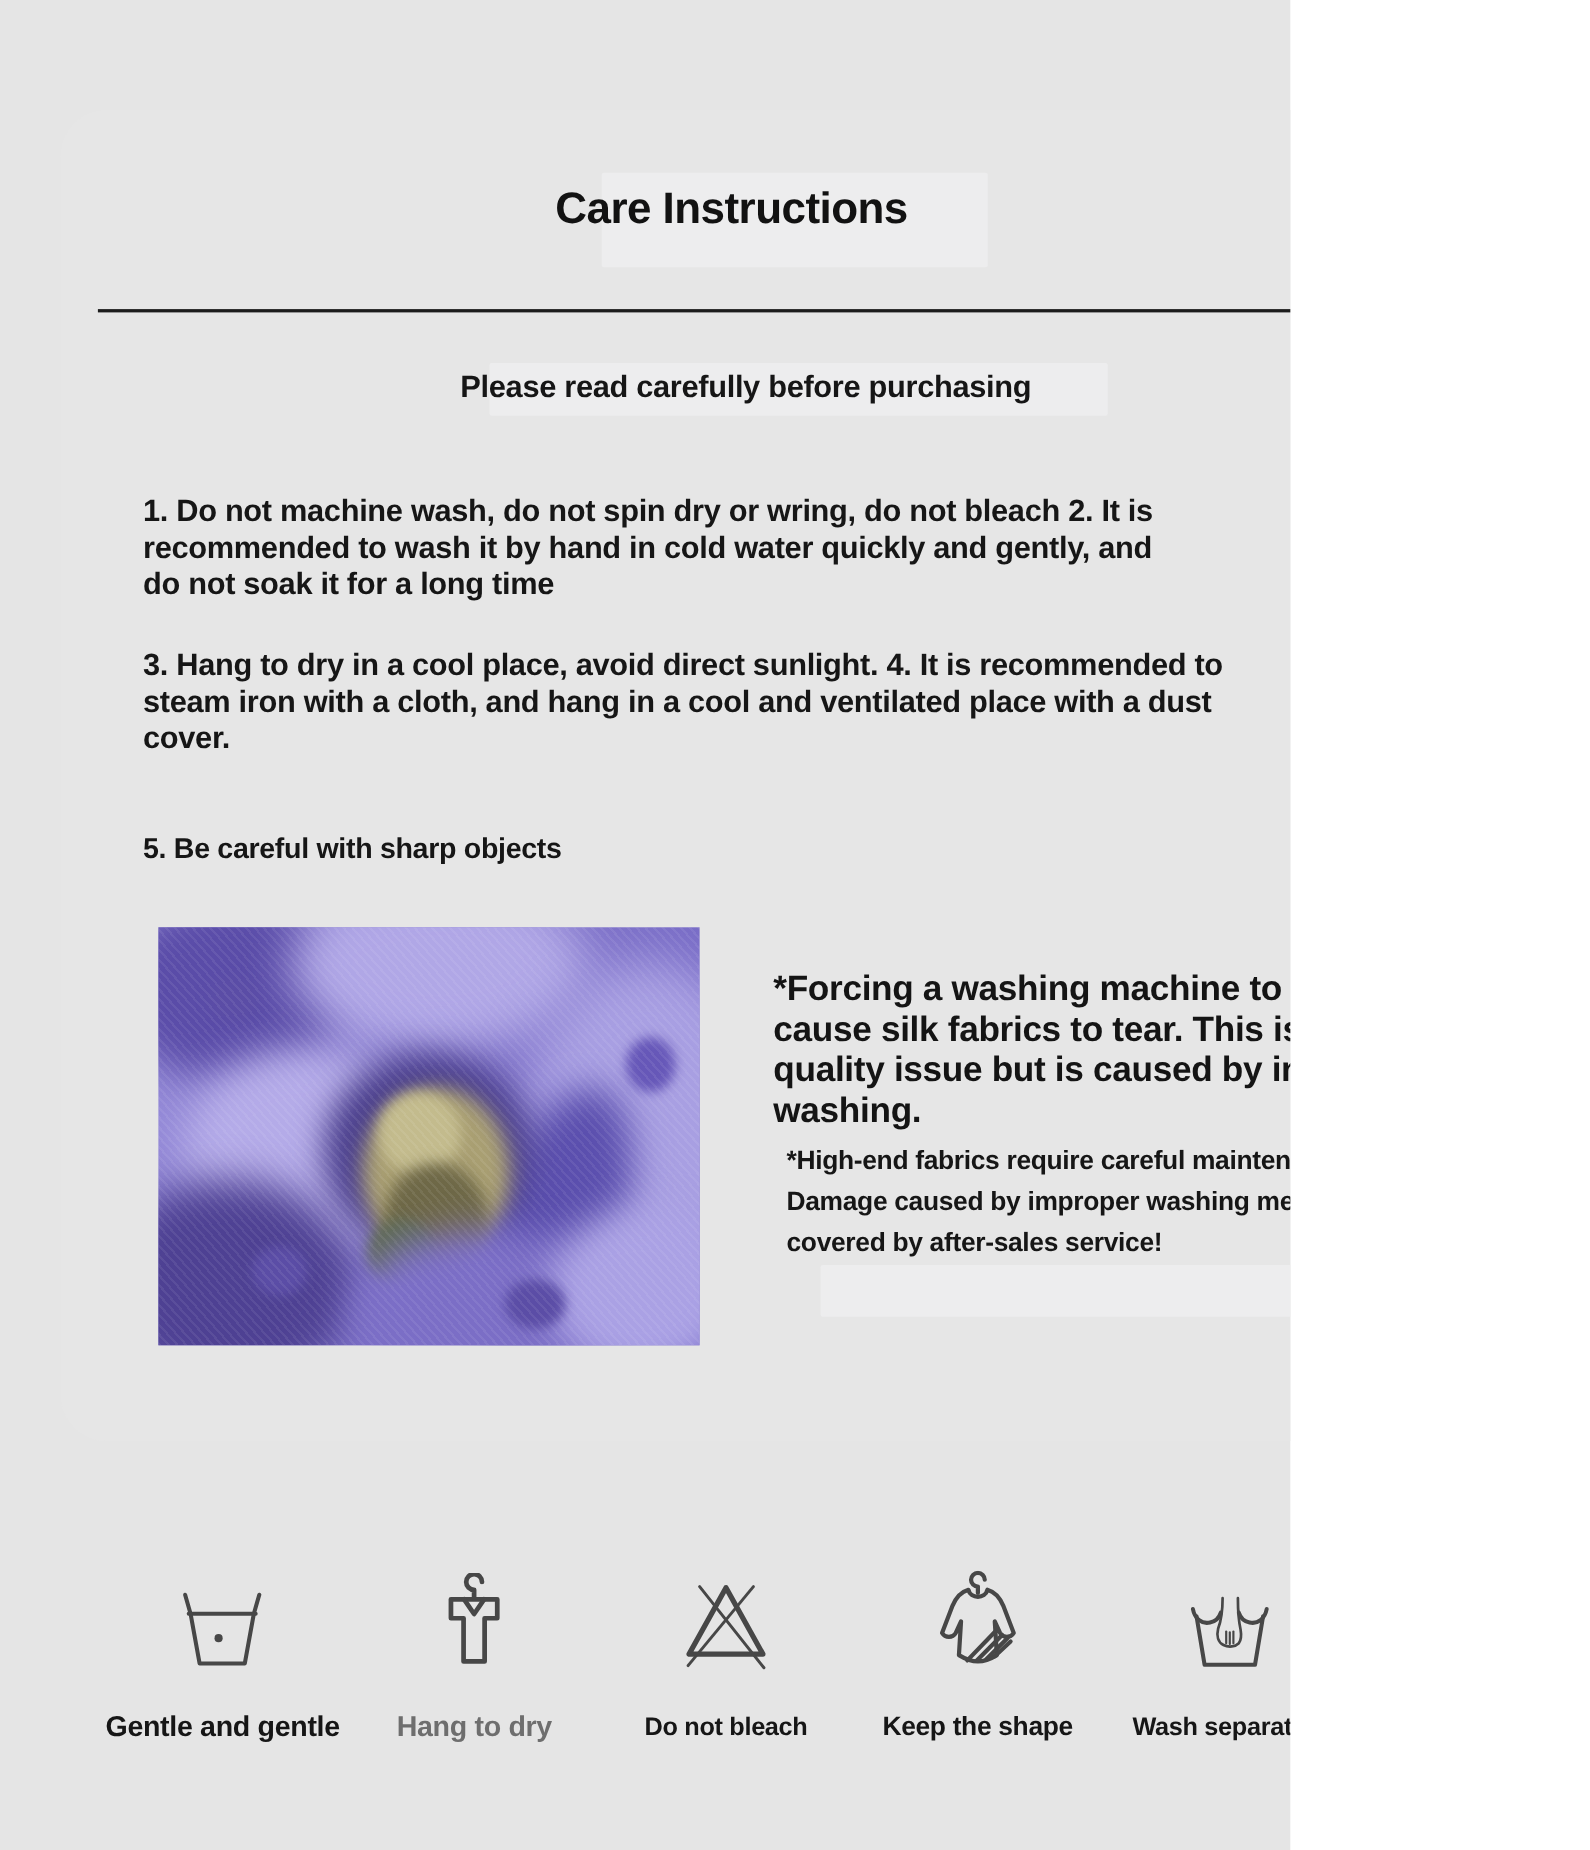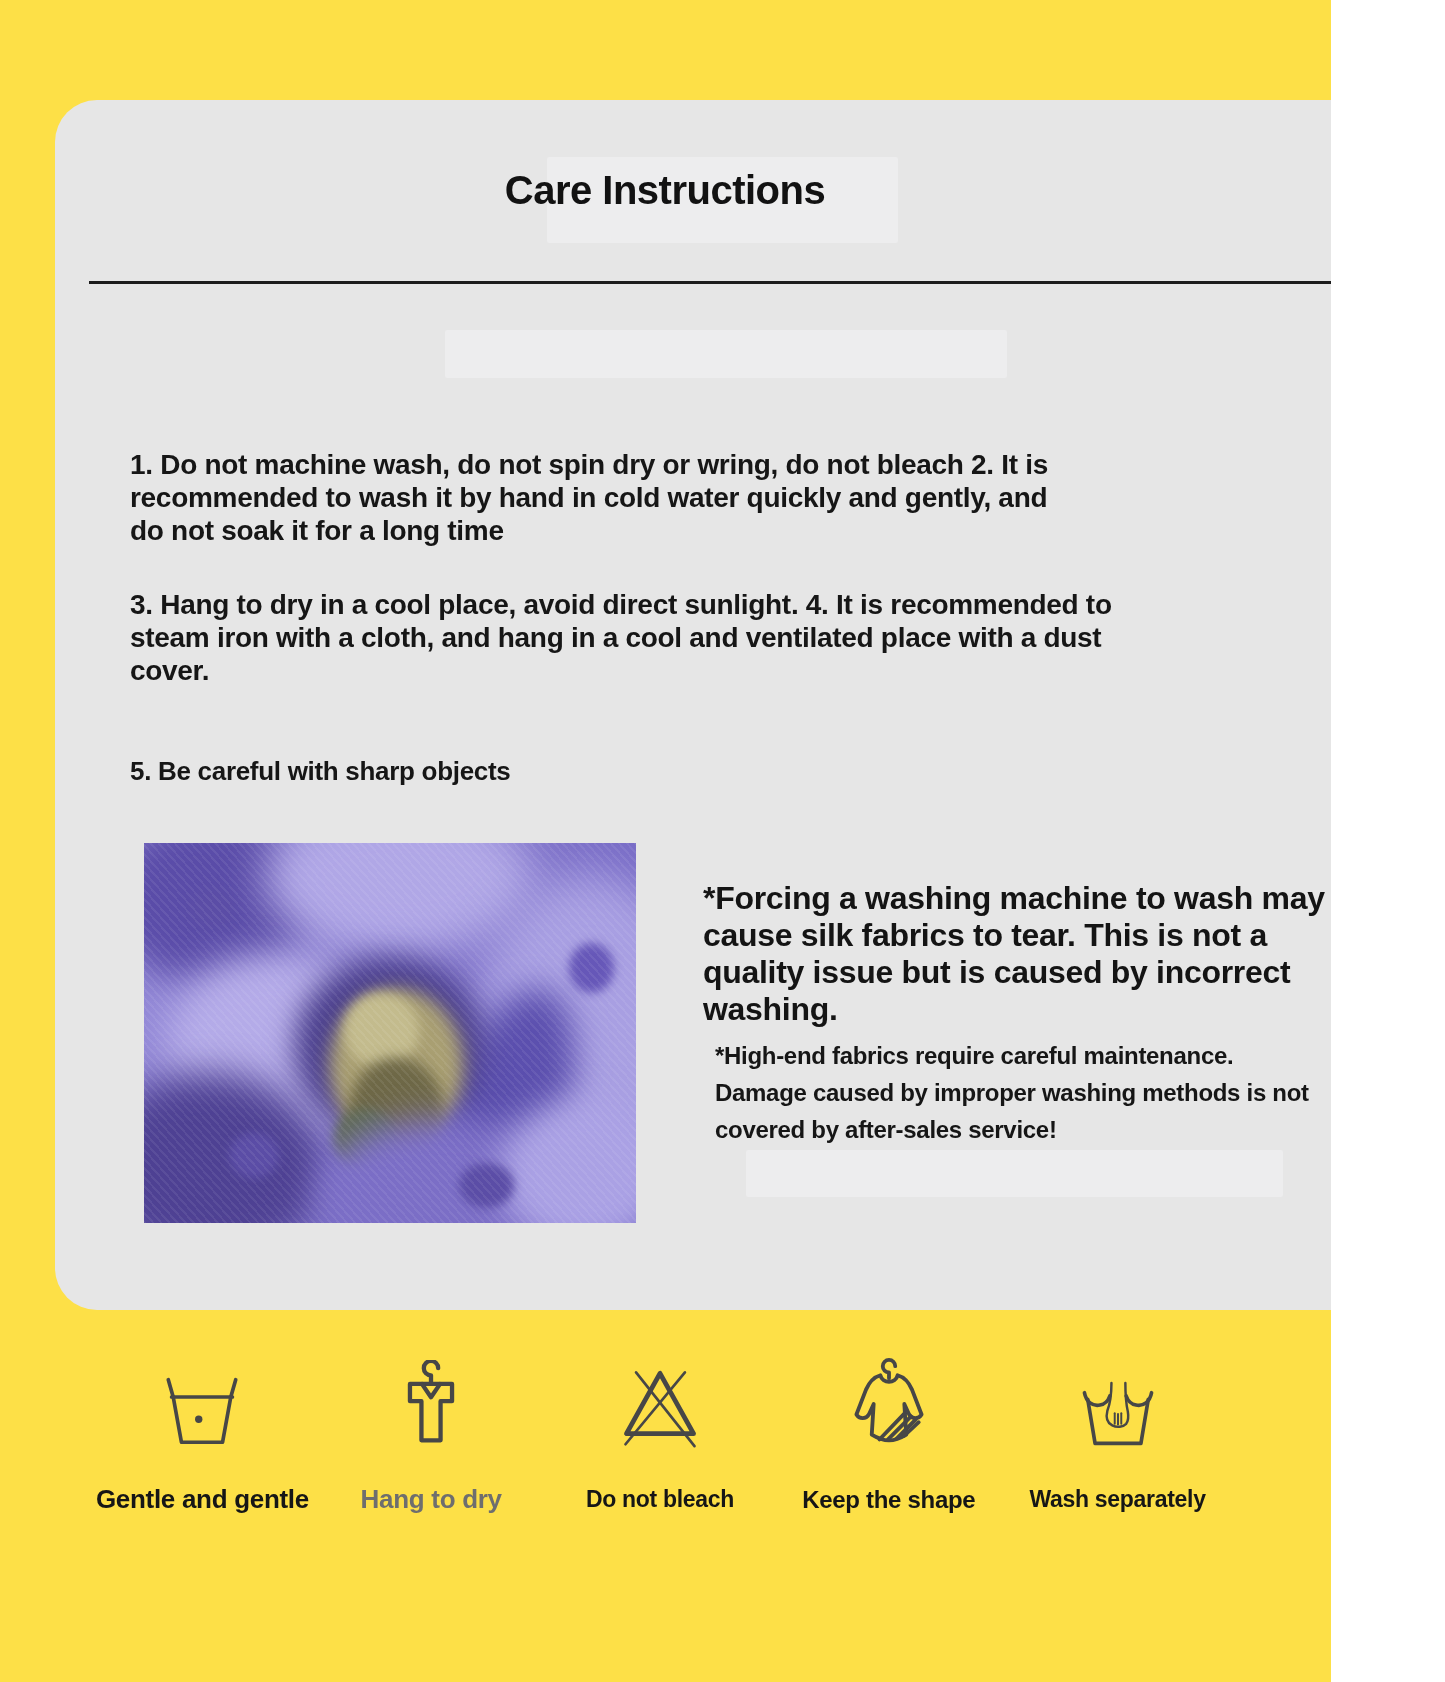--- a/index.html
+++ b/index.html
@@ -1,17 +1,17 @@
 <!DOCTYPE html>
 <html><head>
 <meta charset="utf-8">
 <style>
   html,body{margin:0;padding:0;background:#ffffff;}
   .canvas{
-    position:relative;width:1331px;height:1682px;background:#fde047;overflow:hidden;
+    position:relative;width:1173px;height:1682px;background:#e5e5e5;overflow:hidden;
     font-family:"Liberation Sans", sans-serif;color:#1a1a1a;
   }
   .card{
     position:absolute;left:55px;top:100px;width:1337px;height:1210px;
     background:#e6e6e6;border-radius:42px;
   }
   .wm{position:absolute;background:#ededee;border-radius:2px;}
   .wm1{left:492px;top:57px;width:351px;height:86px;}
   .wm2{left:390px;top:230px;width:562px;height:48px;}
   .wm3{left:691px;top:1050px;width:537px;height:47px;}
@@ -42,21 +42,21 @@
   }
   .warn-primary{
     position:absolute;left:648px;top:780px;width:690px;white-space:pre-line;
     font-size:32px;line-height:37px;font-weight:bold;letter-spacing:-0.3px;color:#141414;
   }
   .warn-secondary{
     position:absolute;left:648px;top:937px;width:690px;white-space:pre-line;
     font-size:24px;line-height:37px;font-weight:bold;letter-spacing:-0.3px;color:#161616;margin-left:12px;
   }
   .icons-row{
-    position:absolute;left:88px;top:1355px;width:1144px;height:160px;
+    position:absolute;left:88px;top:1425px;width:1144px;height:160px;
     display:flex;
     text-align:center;
   }
   .icon-col{width:228.8px;display:flex;flex-direction:column;align-items:center;}
   .icon-box{height:95px;display:flex;align-items:flex-end;justify-content:center;}
   .icon-box svg{stroke:#474747;fill:none;stroke-linecap:round;stroke-linejoin:round;}
   .icon-label{
     margin-top:36px;font-weight:bold;white-space:nowrap;color:#161616;
   }
   .lbl-lg{font-size:26px;letter-spacing:-0.3px;}
@@ -69,20 +69,21 @@
 
 <div class="canvas">
 
   <div class="card">
     <div class="wm wm1"></div>
     <div class="wm wm2"></div>
     <div class="wm wm3"></div>
 
     <div class="card-title">Care Instructions</div>
     <div class="sep"></div>
+    <div class="subtitle">Please read carefully before purchasing</div>
 
     <div class="para p1">1. Do not machine wash, do not spin dry or wring, do not bleach 2. It is
 recommended to wash it by hand in cold water quickly and gently, and
 do not soak it for a long time</div>
     <div class="para p2">3. Hang to dry in a cool place, avoid direct sunlight. 4. It is recommended to
 steam iron with a cloth, and hang in a cool and ventilated place with a dust
 cover.</div>
     <div class="para p3">5. Be careful with sharp objects</div>
 
     <div class="fabric" title="photo of torn purple jacquard silk fabric">

